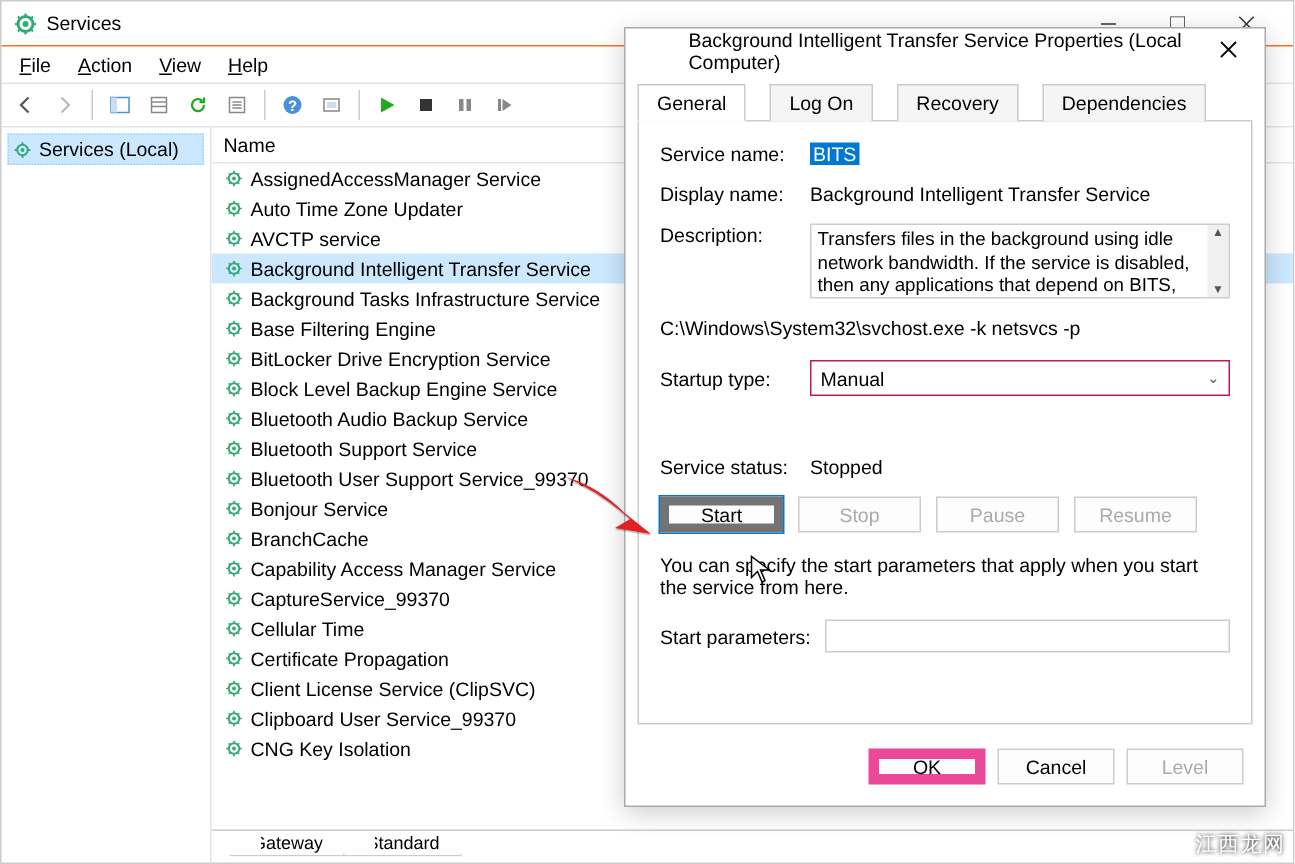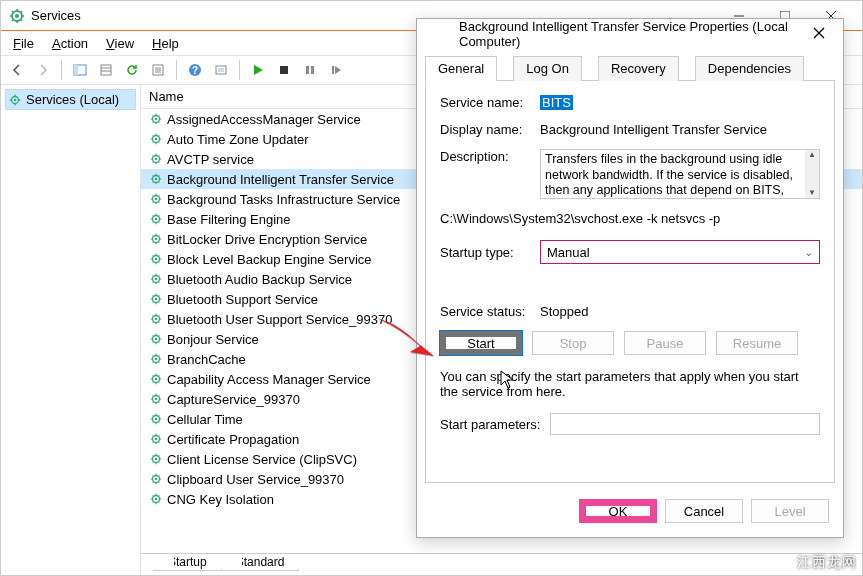--- a/index.html
+++ b/index.html
@@ -368,21 +368,21 @@
           <div class="list-row">
             <svg class="gear-icon-svg" viewBox="0 0 16 16">
               <circle cx="8" cy="8" r="4" fill="none" stroke="#3a7" stroke-width="1.5"></circle>
               <circle cx="8" cy="8" r="1.5" fill="#3a7"></circle>
               <path d="M8 2v2M8 12v2M2 8h2M12 8h2M4 4l1.5 1.5M10.5 10.5L12 12M4 12l1.5-1.5M10.5 5.5L12 4" stroke="#3a7" stroke-width="1.2"></path>
             </svg>
             <span>CNG Key Isolation</span>
           </div>
         </div>
       <div class="tabs-bottom">
-        <div class="tab-btm active">Startup</div>
+        <div class="tab-btm active">Gateway</div>
         <div class="tab-btm">Standard</div>
       </div>
     </div>
   </div>
 </div>
 
 <div class="dialog">
   <div class="dlg-title">
     <span class="t">Background Intelligent Transfer Service Properties (Local Computer)</span>
     <div class="dlg-close">

